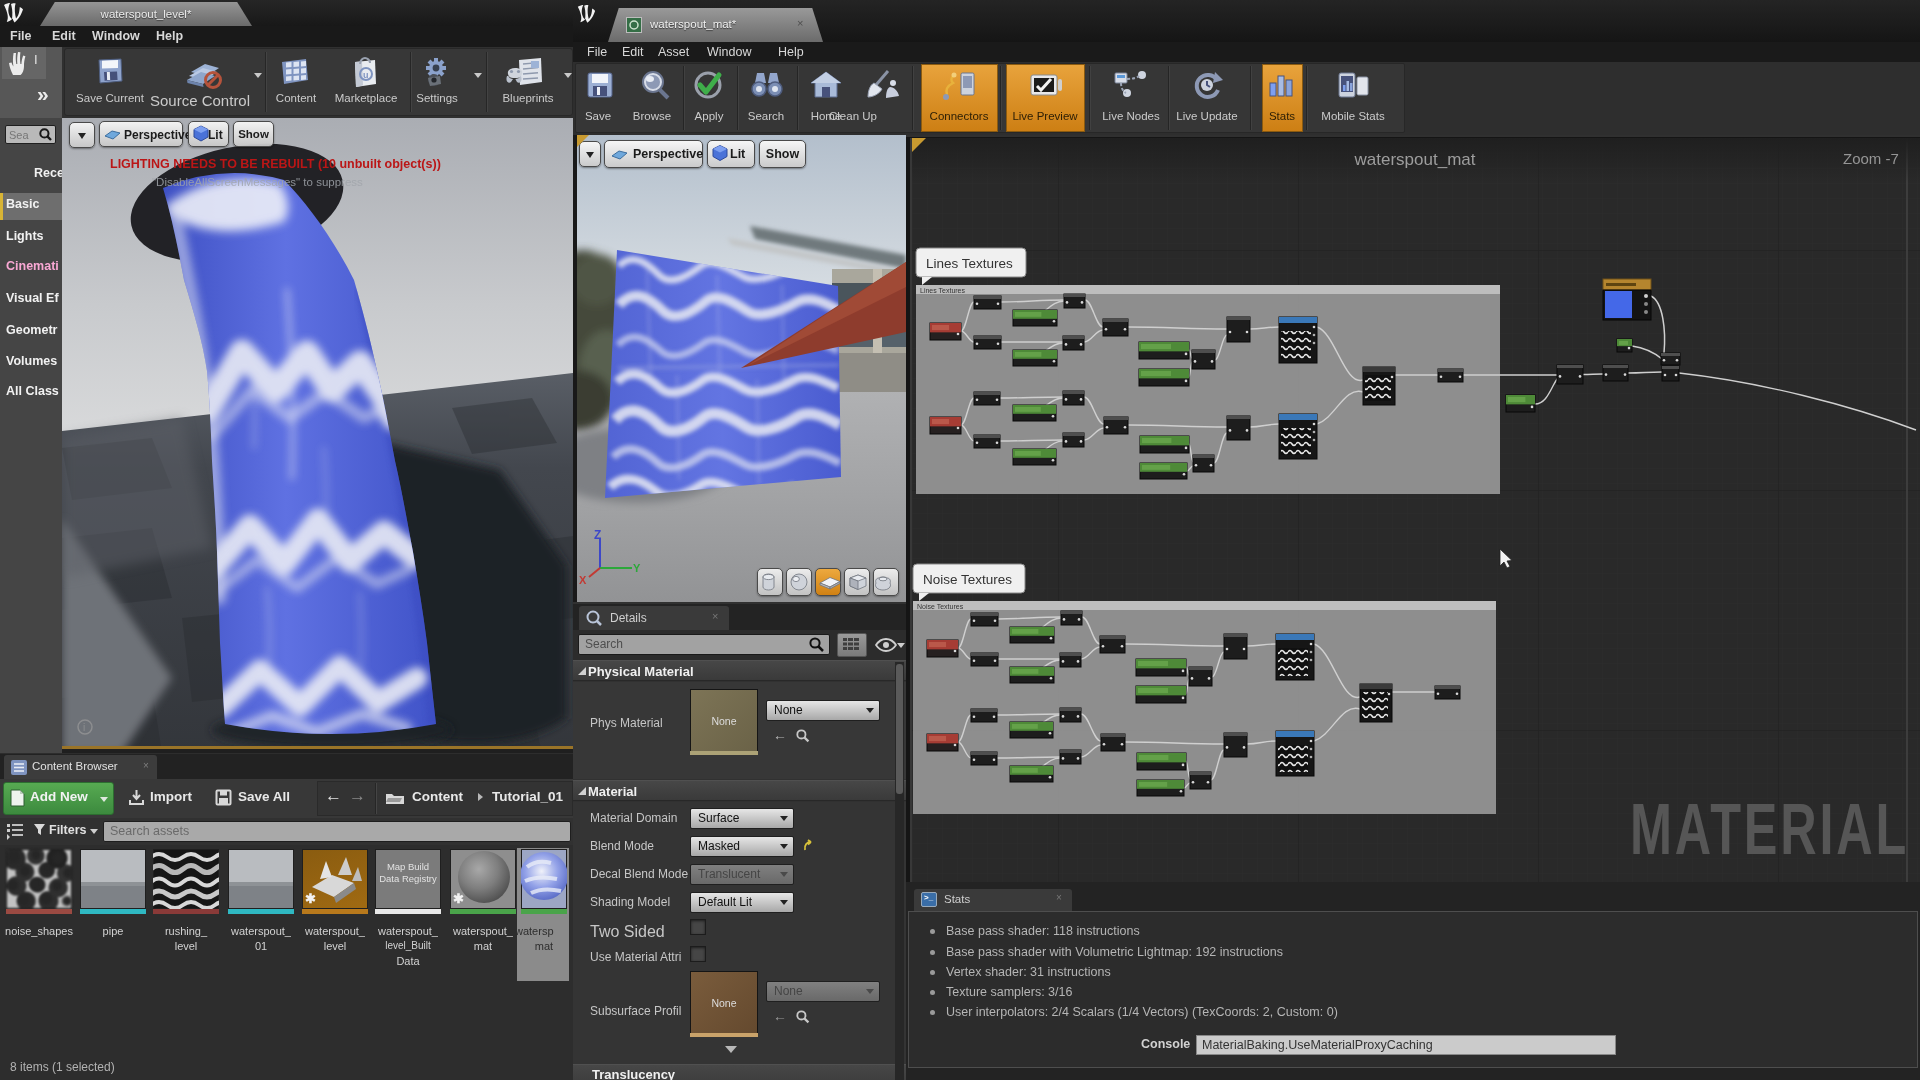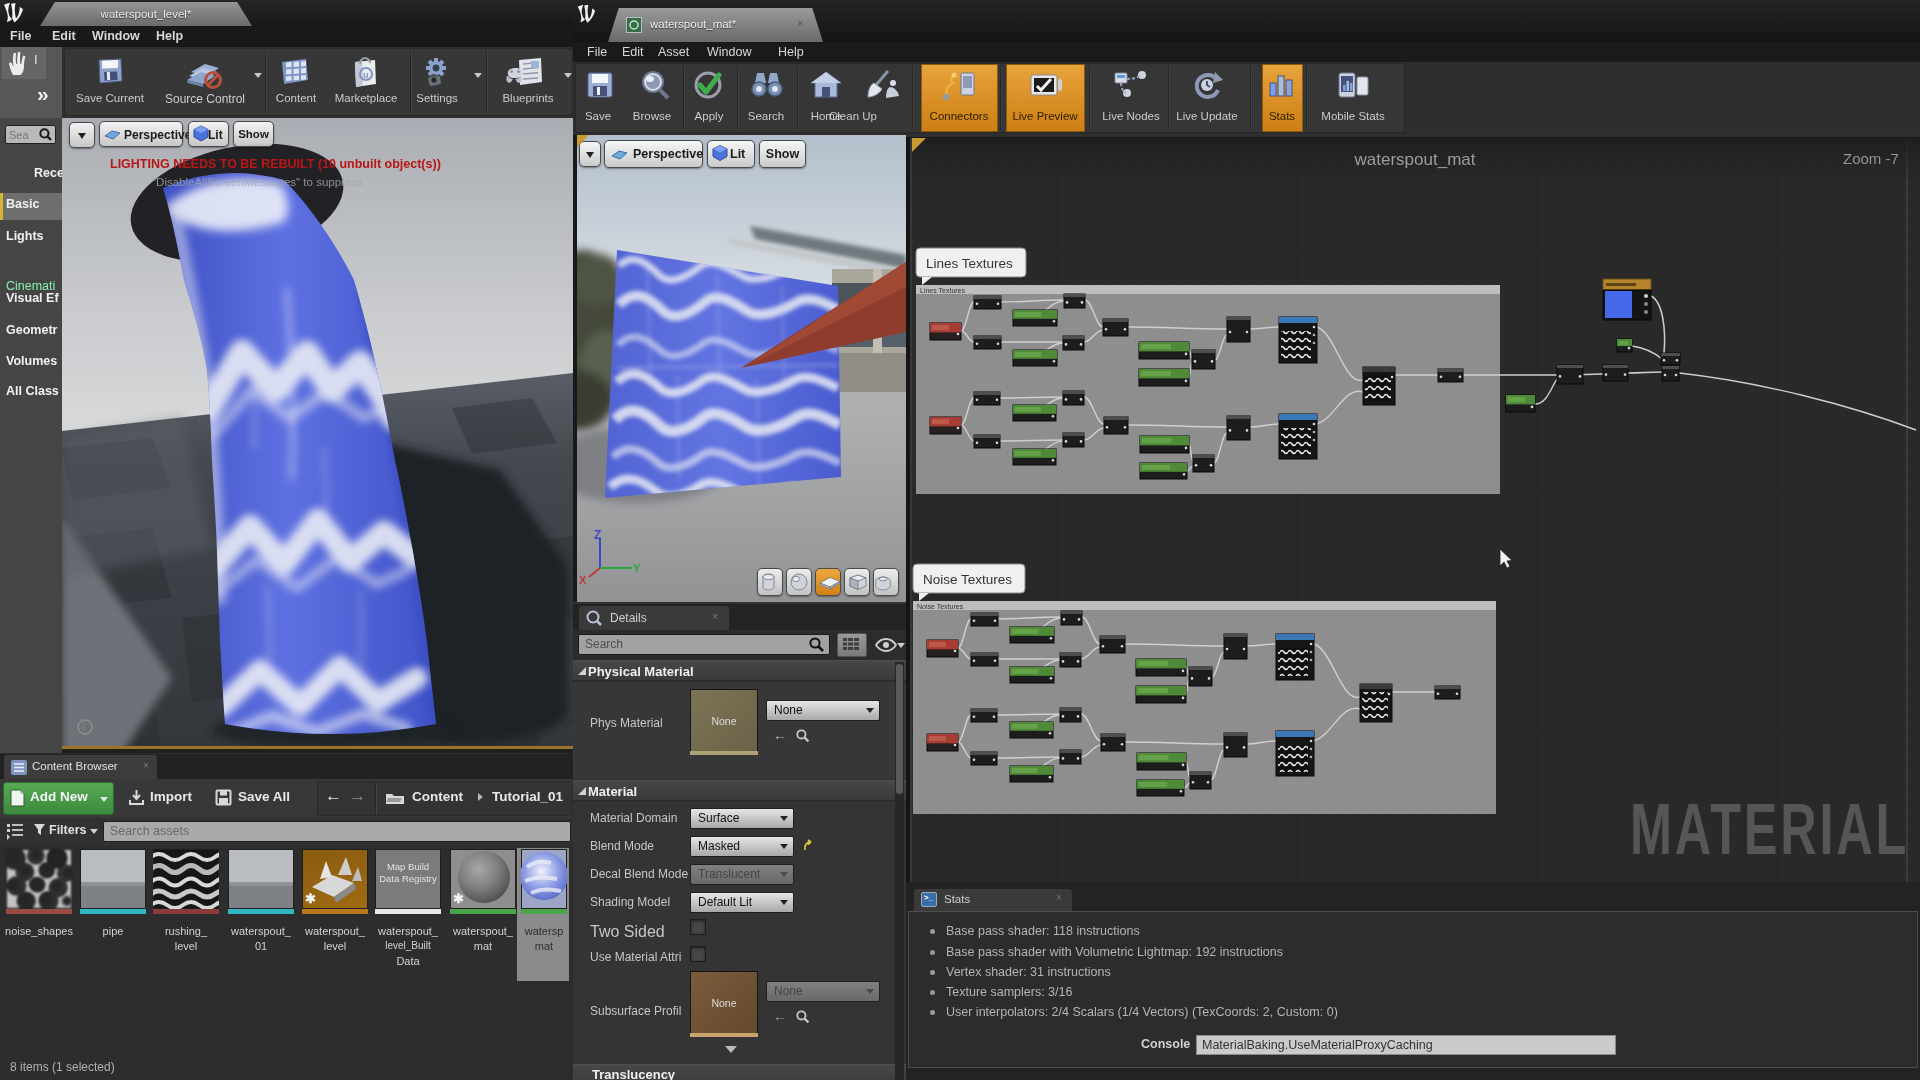--- a/index.html
+++ b/index.html
@@ -90,21 +90,21 @@
       <path d="M3 18 C2 14 6 12 10 12 C15 12 18 14 17 18 C16.4 21 14 22 12 22 L8 22 C6 22 3.6 21 3 18 Z" fill="#cfd4dc"></path>
       <circle cx="6.5" cy="15.5" r="1.6" fill="#8e99ad"></circle>
       <circle cx="13.5" cy="15.5" r="1.6" fill="#8e99ad"></circle>
       <path d="M2 20 C0 26 4 28 6 26 L8 23 C6 23 4 22 3.4 20 Z" fill="#b9c0cc"></path>
       <path d="M16 20 C18 26 14 28 12 26 L10.4 23 C12.4 23 15 22 15.6 20 Z" fill="#b9c0cc"></path>
     </svg>
 <div class="a" style="left:254px;top:73px;width:0;height:0;border-left:4px solid transparent;border-right:4px solid transparent;border-top:5px solid #c9c9c9;"></div>
 <div class="a" style="left:474px;top:73px;width:0;height:0;border-left:4px solid transparent;border-right:4px solid transparent;border-top:5px solid #c9c9c9;"></div>
 <div class="a" style="left:564px;top:73px;width:0;height:0;border-left:4px solid transparent;border-right:4px solid transparent;border-top:5px solid #c9c9c9;"></div>
 <div class="a" style="left:55px;top:92px;width:110px;text-align:center;color:#cbcbcb;font-size:11.5px;white-space:nowrap;">Save Current</div>
-<div class="a" style="left:150px;top:92px;width:110px;text-align:center;color:#cbcbcb;font-size:12px;white-space:nowrap;">Source Control</div>
+<div class="a" style="left:150px;top:92px;width:110px;text-align:left;color:#cbcbcb;font-size:15px;white-space:nowrap;">Source Control</div>
 <div class="a" style="left:241px;top:92px;width:110px;text-align:center;color:#cbcbcb;font-size:11.5px;white-space:nowrap;">Content</div>
 <div class="a" style="left:311px;top:92px;width:110px;text-align:center;color:#cbcbcb;font-size:11.5px;white-space:nowrap;">Marketplace</div>
 <div class="a" style="left:382px;top:92px;width:110px;text-align:center;color:#cbcbcb;font-size:11.5px;white-space:nowrap;">Settings</div>
 <div class="a" style="left:473px;top:92px;width:110px;text-align:center;color:#cbcbcb;font-size:11.5px;white-space:nowrap;">Blueprints</div>
 <div class="a" style="left:0px;top:47px;width:62px;height:71px;background:#575757;"></div>
 <div class="a" style="left:2px;top:47px;width:44px;height:32px;background:#666666;"></div>
 <svg class="a" style="left:6px;top:49px" width="24" height="27" viewBox="0 0 24 27">
       <path d="M7 26 C5 22 3.5 18 3 14 L5.5 13.5 C6 15 6.6 16.4 7.4 17.4 C6.8 13 6.8 8 7.6 4 L10 4 C9.6 7.6 9.7 11.6 10.3 15 L11.3 15 C11 11 11.2 6.6 12 3 L14.4 3.2 C13.9 6.8 13.9 11 14.4 15 L15.4 15 C15.6 12 16.2 8.8 17.2 6.4 L19.4 7.2 C18.4 10.4 17.9 14 18 17.4 C18 21 16.6 24 14.6 26 Z" fill="#ececec"></path>
     </svg>
 <div class="a" style="left:34px;top:52px;font-size:13px;color:#e2e2e2;font-weight:normal;white-space:nowrap;">I</div>
@@ -114,21 +114,21 @@
 <div class="a" style="left:9px;top:129px;font-size:11px;color:#777;font-weight:normal;white-space:nowrap;">Sea</div>
 <svg class="a" style="left:38px;top:127px" width="15" height="15" viewBox="0 0 15 15">
       <circle cx="6.4" cy="6.4" r="4.1" fill="none" stroke="#181818" stroke-width="2"></circle>
       <line x1="9.6" y1="9.6" x2="13" y2="13" stroke="#181818" stroke-width="2.4"></line>
     </svg>
 <div class="a" style="left:6px;top:166px;font-size:12.5px;color:#f1f1f1;font-weight:bold;white-space:nowrap;padding-left:28px;">Recently</div>
 <div class="a" style="left:0;top:193px;width:62px;height:27px;background:#6e6e6e;"></div>
 <div class="a" style="left:0;top:193px;width:3px;height:27px;background:#d8b435;"></div>
 <div class="a" style="left:6px;top:197px;font-size:12.5px;color:#f1f1f1;font-weight:bold;white-space:nowrap;">Basic</div>
 <div class="a" style="left:6px;top:229px;font-size:12.5px;color:#f1f1f1;font-weight:bold;white-space:nowrap;">Lights</div>
-<div class="a" style="left:6px;top:259px;font-size:12.5px;color:#86efac;font-weight:normal;white-space:nowrap;margin-top:20px;">Cinemati</div>
+<div class="a" style="left:6px;top:259px;font-size:12.5px;color:#f9a8d4;font-weight:bold;white-space:nowrap;">Cinemati</div>
 <div class="a" style="left:6px;top:291px;font-size:12.5px;color:#f1f1f1;font-weight:bold;white-space:nowrap;">Visual Ef</div>
 <div class="a" style="left:6px;top:323px;font-size:12.5px;color:#f1f1f1;font-weight:bold;white-space:nowrap;">Geometr</div>
 <div class="a" style="left:6px;top:354px;font-size:12.5px;color:#f1f1f1;font-weight:bold;white-space:nowrap;">Volumes</div>
 <div class="a" style="left:6px;top:384px;font-size:12.5px;color:#f1f1f1;font-weight:bold;white-space:nowrap;">All Class</div>
 <svg class="a" style="left:62px;top:118px" width="511" height="628" viewBox="0 0 511 628">
 <defs>
         <linearGradient id="sky1" x1="0" y1="0" x2="0" y2="1">
           <stop offset="0" stop-color="#aaadb3"></stop>
           <stop offset="0.55" stop-color="#c8cacd"></stop>
           <stop offset="1" stop-color="#dbdcdd"></stop>
@@ -353,21 +353,21 @@
         <radialGradient id="sphb" cx="0.45" cy="0.4" r="0.75">
           <stop offset="0" stop-color="#f0f2fa"></stop>
           <stop offset="0.45" stop-color="#93a2e8"></stop>
           <stop offset="1" stop-color="#4053b8"></stop>
         </radialGradient>
       </defs>
       <circle cx="23" cy="27" r="24" fill="url(#sphb)"></circle>
       <path d="M6 18 Q16 10 30 14 M4 32 Q18 26 36 30 M10 44 Q22 38 40 42" stroke="#e8ecf8" stroke-width="4" fill="none" opacity="0.8"></path>
     </svg>
 <div class="a" style="left:521px;top:909px;width:46px;height:5px;background:#4aa44a;"></div>
-<div class="a" style="left:515px;top:925px;width:58px;text-align:center;color:#2e2e2e;font-size:11px;white-space:nowrap;overflow:hidden;">watersp</div>
+<div class="a" style="left:515px;top:925px;width:58px;text-align:left;color:#2e2e2e;font-size:11px;white-space:nowrap;overflow:hidden;">watersp</div>
 <div class="a" style="left:515px;top:940px;width:58px;text-align:center;color:#2e2e2e;font-size:11px;white-space:nowrap;overflow:hidden;">mat</div>
 <div class="a" style="left:10px;top:1060px;font-size:12px;color:#b2b2b2;font-weight:normal;white-space:nowrap;">8 items (1 selected)</div>
 <div class="a" style="left:573px;top:0;width:1347px;height:1080px;background:#202020;"></div>
 <div class="a" style="left:573px;top:0;width:1347px;height:42px;background:linear-gradient(#242424,#151515);"></div>
 <svg class="a" style="left:576px;top:4px" width="20" height="20" viewBox="0 0 22 22">
       <path d="M2 3 C4 1.5 7 1 8 1 L7.2 3 C6.5 5 6 8 6.6 11 C7.2 14 8.5 16 10 17 C10.6 13 10.4 8 9.6 4.5 L9 2 C10 1.2 12.6 1 13.6 1.4 L13 4 C12.6 7 12.8 12 14 16.6 C15.6 15 17 12 17.4 8.6 L17.8 5 C18.8 5.4 20.4 6.6 21 7.6 L19.8 10.6 C18.4 14 16 18 12.6 20.6 C11.8 19.4 11 17.8 10.6 16.4 C9.2 18 6.8 19.6 4.8 20 L5.6 17.2 C6 15.6 5.8 13 5 10.4 C4.2 7.6 3 5 2 3 Z" fill="#f2f2f2"></path>
     </svg>
 <div class="a" style="left:608px;top:8px;width:215px;height:34px;background:linear-gradient(#999999,#6b6b6b);clip-path:polygon(5% 0,95% 0,100% 100%,0 100%);"></div>
 <div class="a" style="left:626px;top:17px;width:16px;height:16px;background:#356e46;border:1px solid #bdbdbd;"></div>
 <svg class="a" style="left:628px;top:19px" width="12" height="12" viewBox="0 0 12 12">

